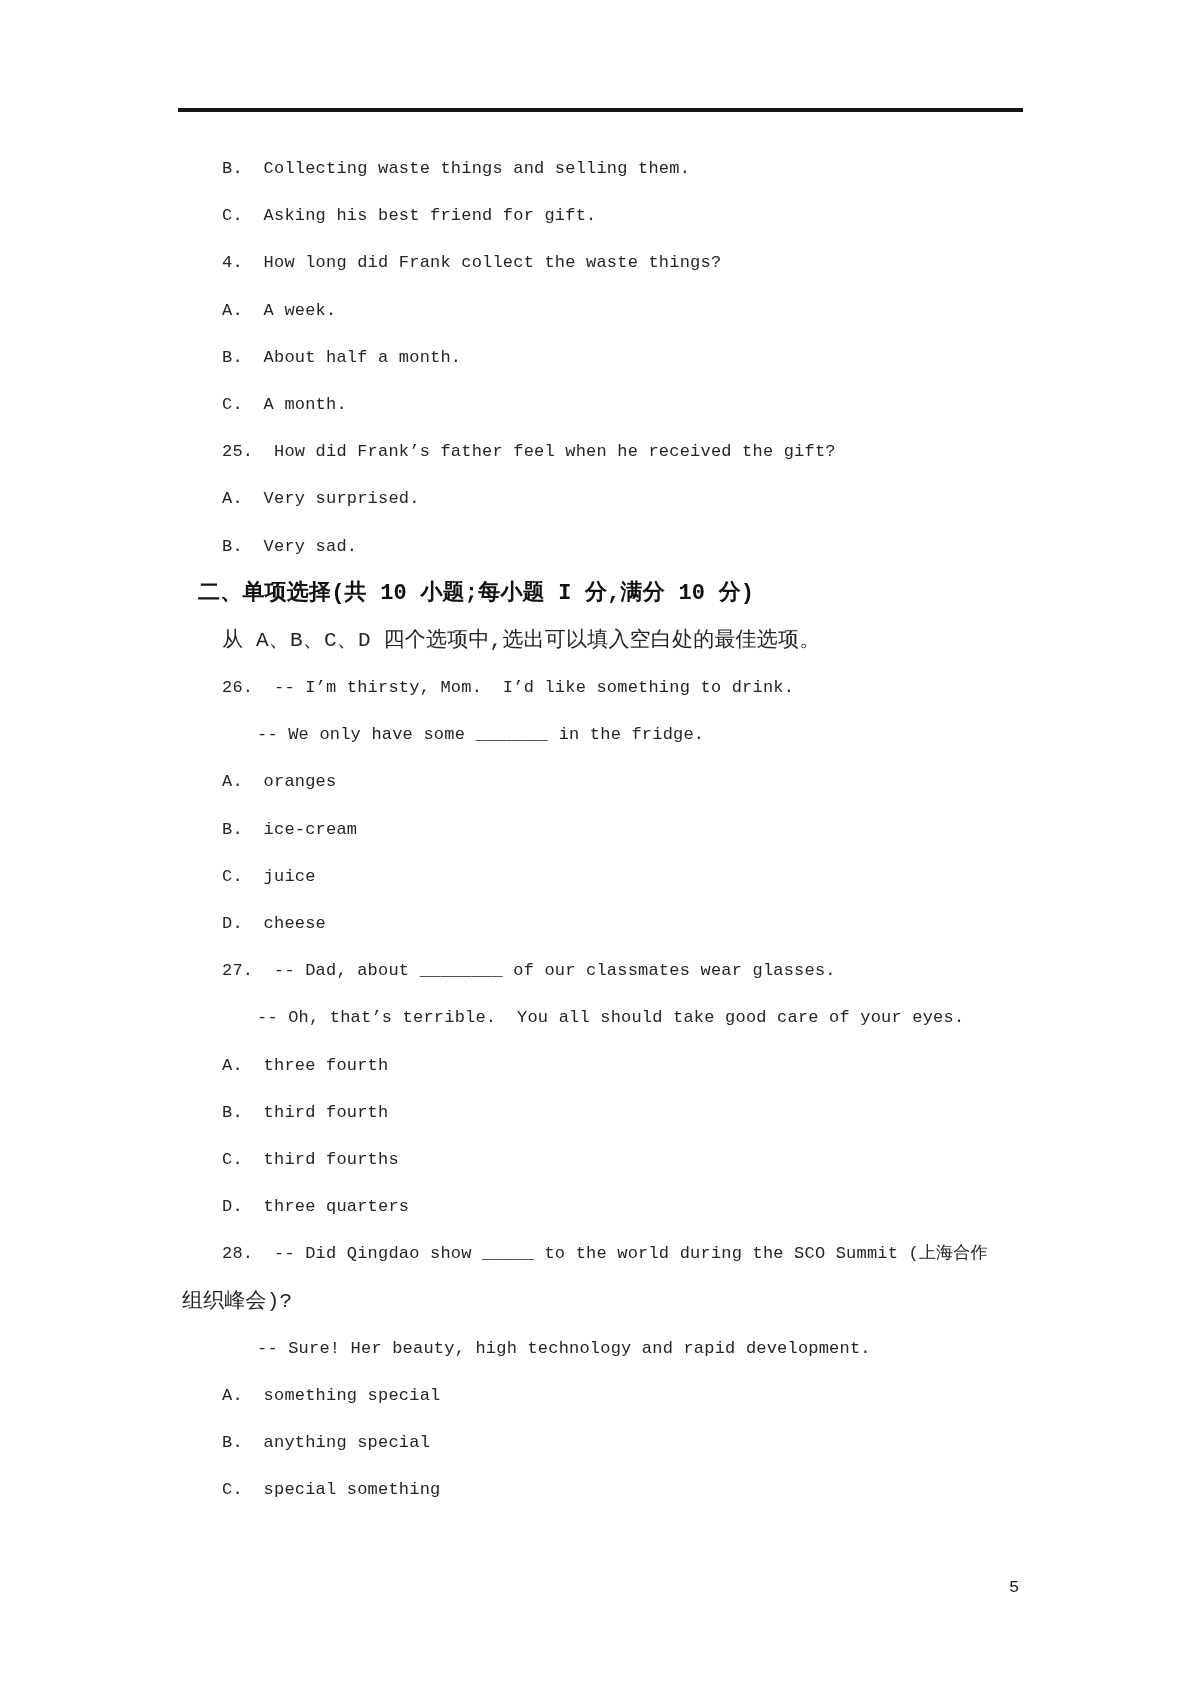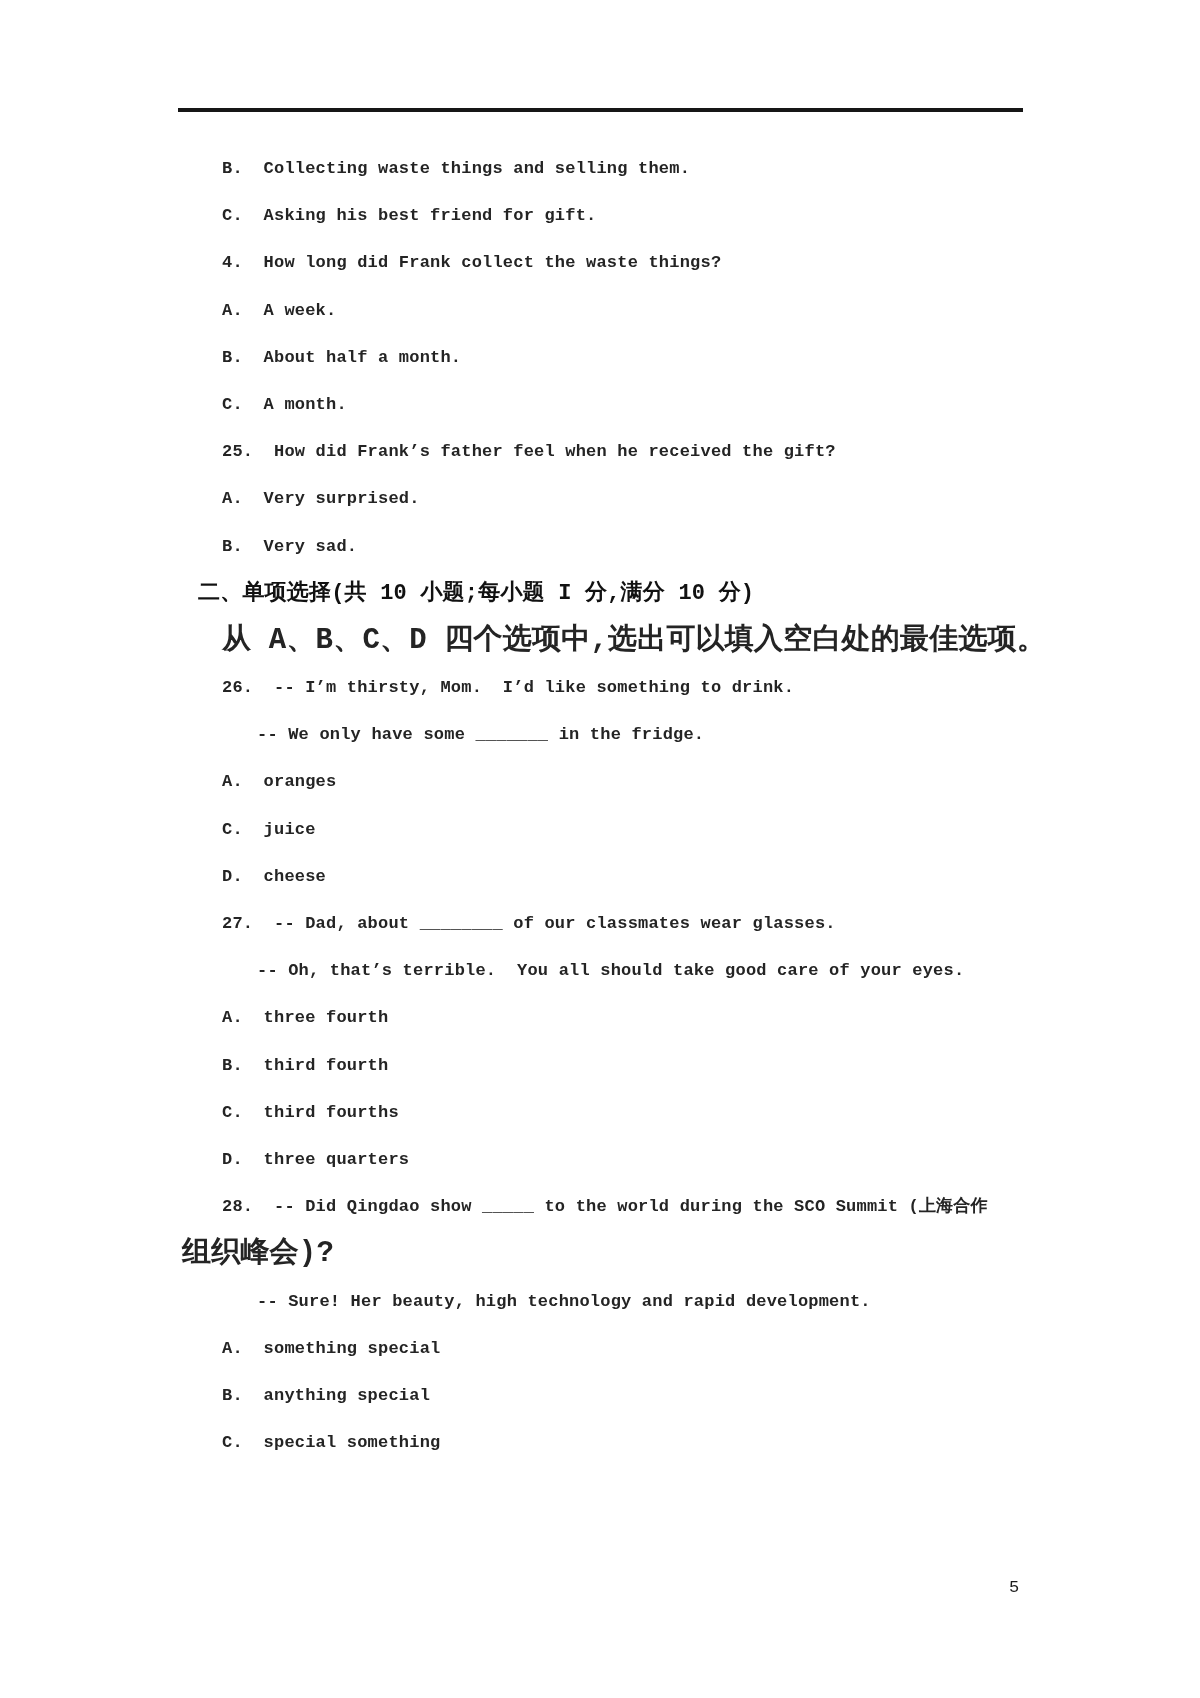--- a/index.html
+++ b/index.html
@@ -32,26 +32,25 @@
     left: 182px;
     top: 145px;
     width: 841px;
   }
   .line {
     height: 47.2px;
     line-height: 47.2px;
     font-size: 17px;
     white-space: pre;
     letter-spacing: 0.2px;
-    font-weight: bold;
   }
   .t-question, .t-option, .t-instruction { padding-left: 40px; }
   .t-continuation { padding-left: 75px; }
   .t-heading, .t-wrap { padding-left: 0; }
-  .cjk { font-size: 29px; }
+  .cjk { font-size: 21px; }
   .t-heading {
     font-size: 22px;
     font-weight: 700;
     color: #111111;
     margin-left: 16px;
   }
   .page-number {
     position: absolute;
     left: 1000px;
     top: 1564px;
@@ -76,20 +75,21 @@
       <div class="line t-option">B.  About half a month.</div>
       <div class="line t-option">C.  A month.</div>
       <div class="line t-question">25.  How did Frank’s father feel when he received the gift?</div>
       <div class="line t-option">A.  Very surprised.</div>
       <div class="line t-option">B.  Very sad.</div>
       <div class="line t-heading cjk">二、单项选择(共 10 小题;每小题 I 分,满分 10 分)</div>
       <div class="line t-instruction cjk">从 A、B、C、D 四个选项中,选出可以填入空白处的最佳选项。</div>
       <div class="line t-question">26.  -- I’m thirsty, Mom.  I’d like something to drink.</div>
       <div class="line t-continuation">-- We only have some _______ in the fridge.</div>
       <div class="line t-option">A.  oranges</div>
+      <div class="line t-option">B.  ice-cream</div>
       <div class="line t-option">C.  juice</div>
       <div class="line t-option">D.  cheese</div>
       <div class="line t-question">27.  -- Dad, about ________ of our classmates wear glasses.</div>
       <div class="line t-continuation">-- Oh, that’s terrible.  You all should take good care of your eyes.</div>
       <div class="line t-option">A.  three fourth</div>
       <div class="line t-option">B.  third fourth</div>
       <div class="line t-option">C.  third fourths</div>
       <div class="line t-option">D.  three quarters</div>
       <div class="line t-question">28.  -- Did Qingdao show _____ to the world during the SCO Summit (上海合作</div>
       <div class="line t-wrap cjk">组织峰会)?</div>

